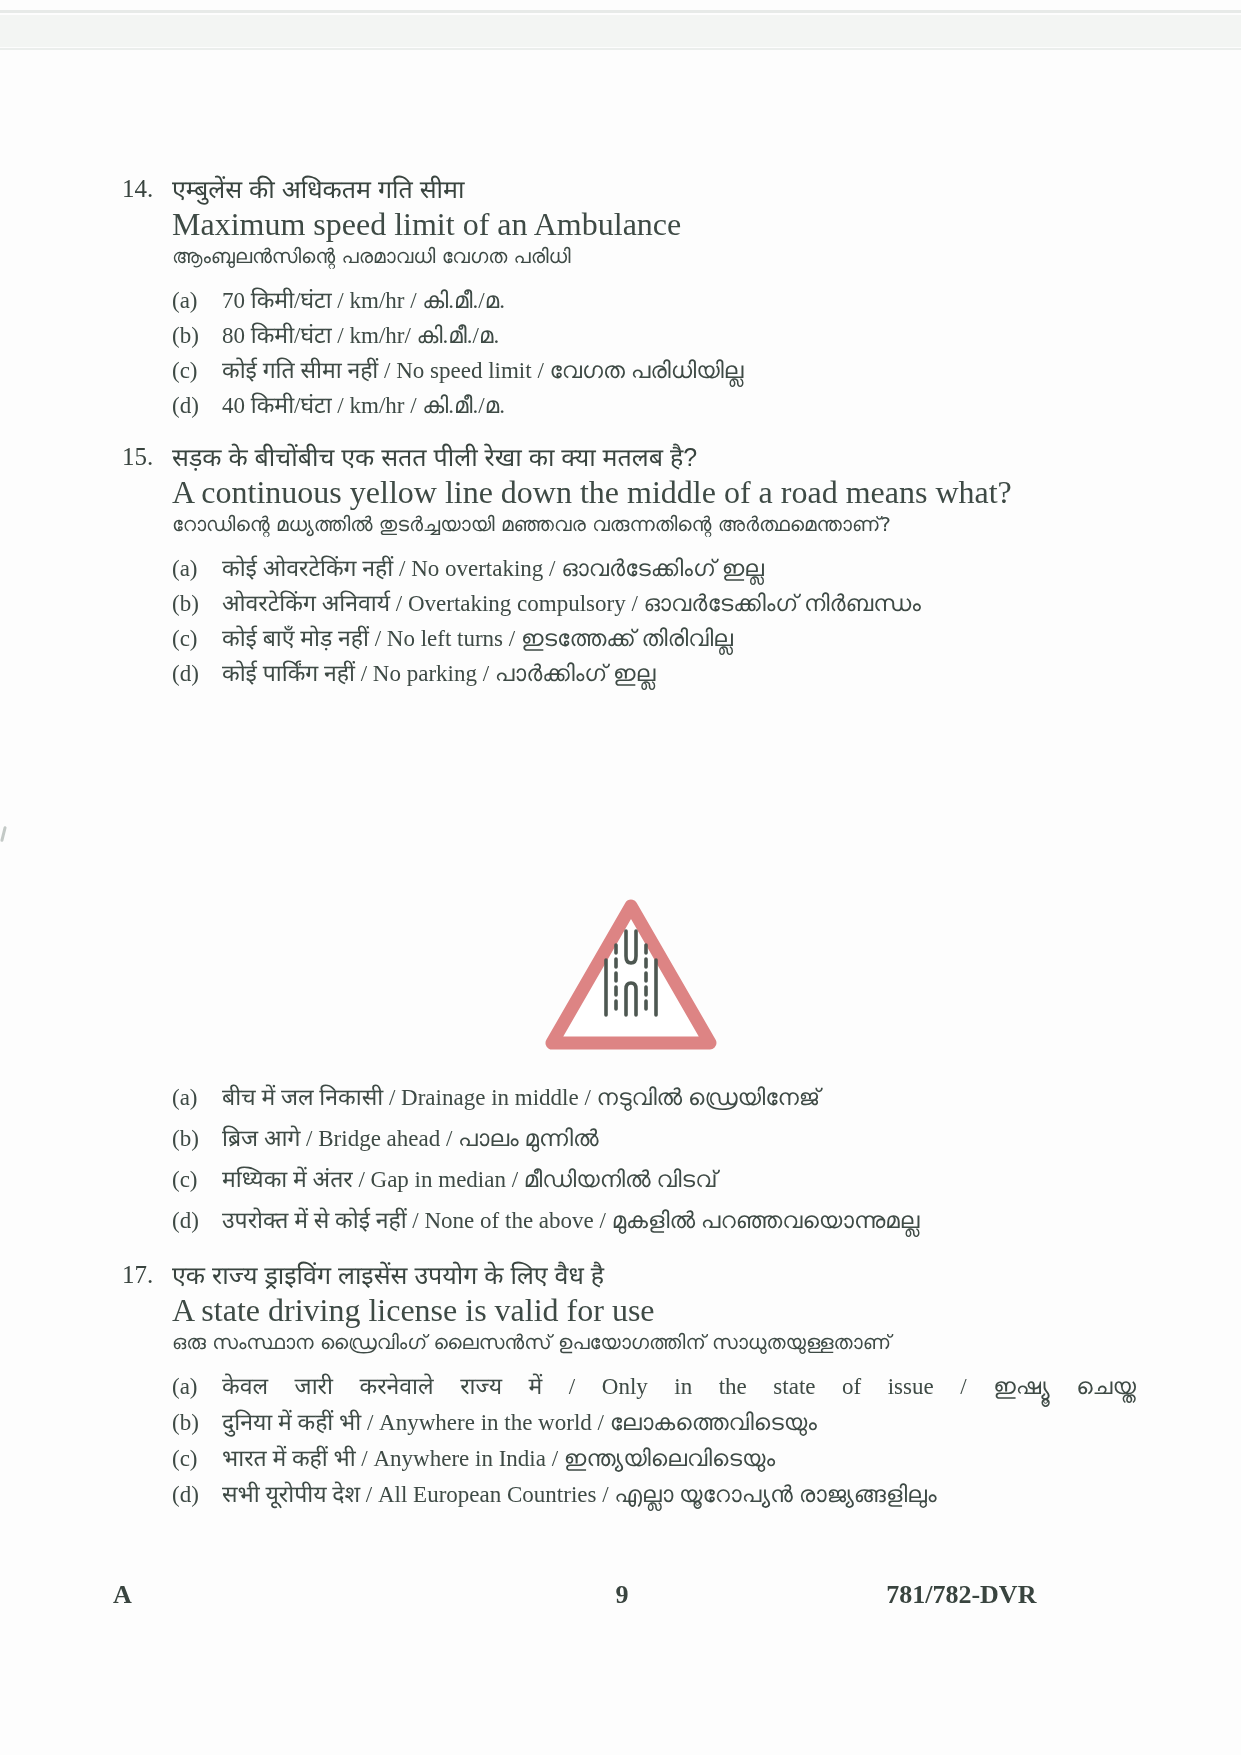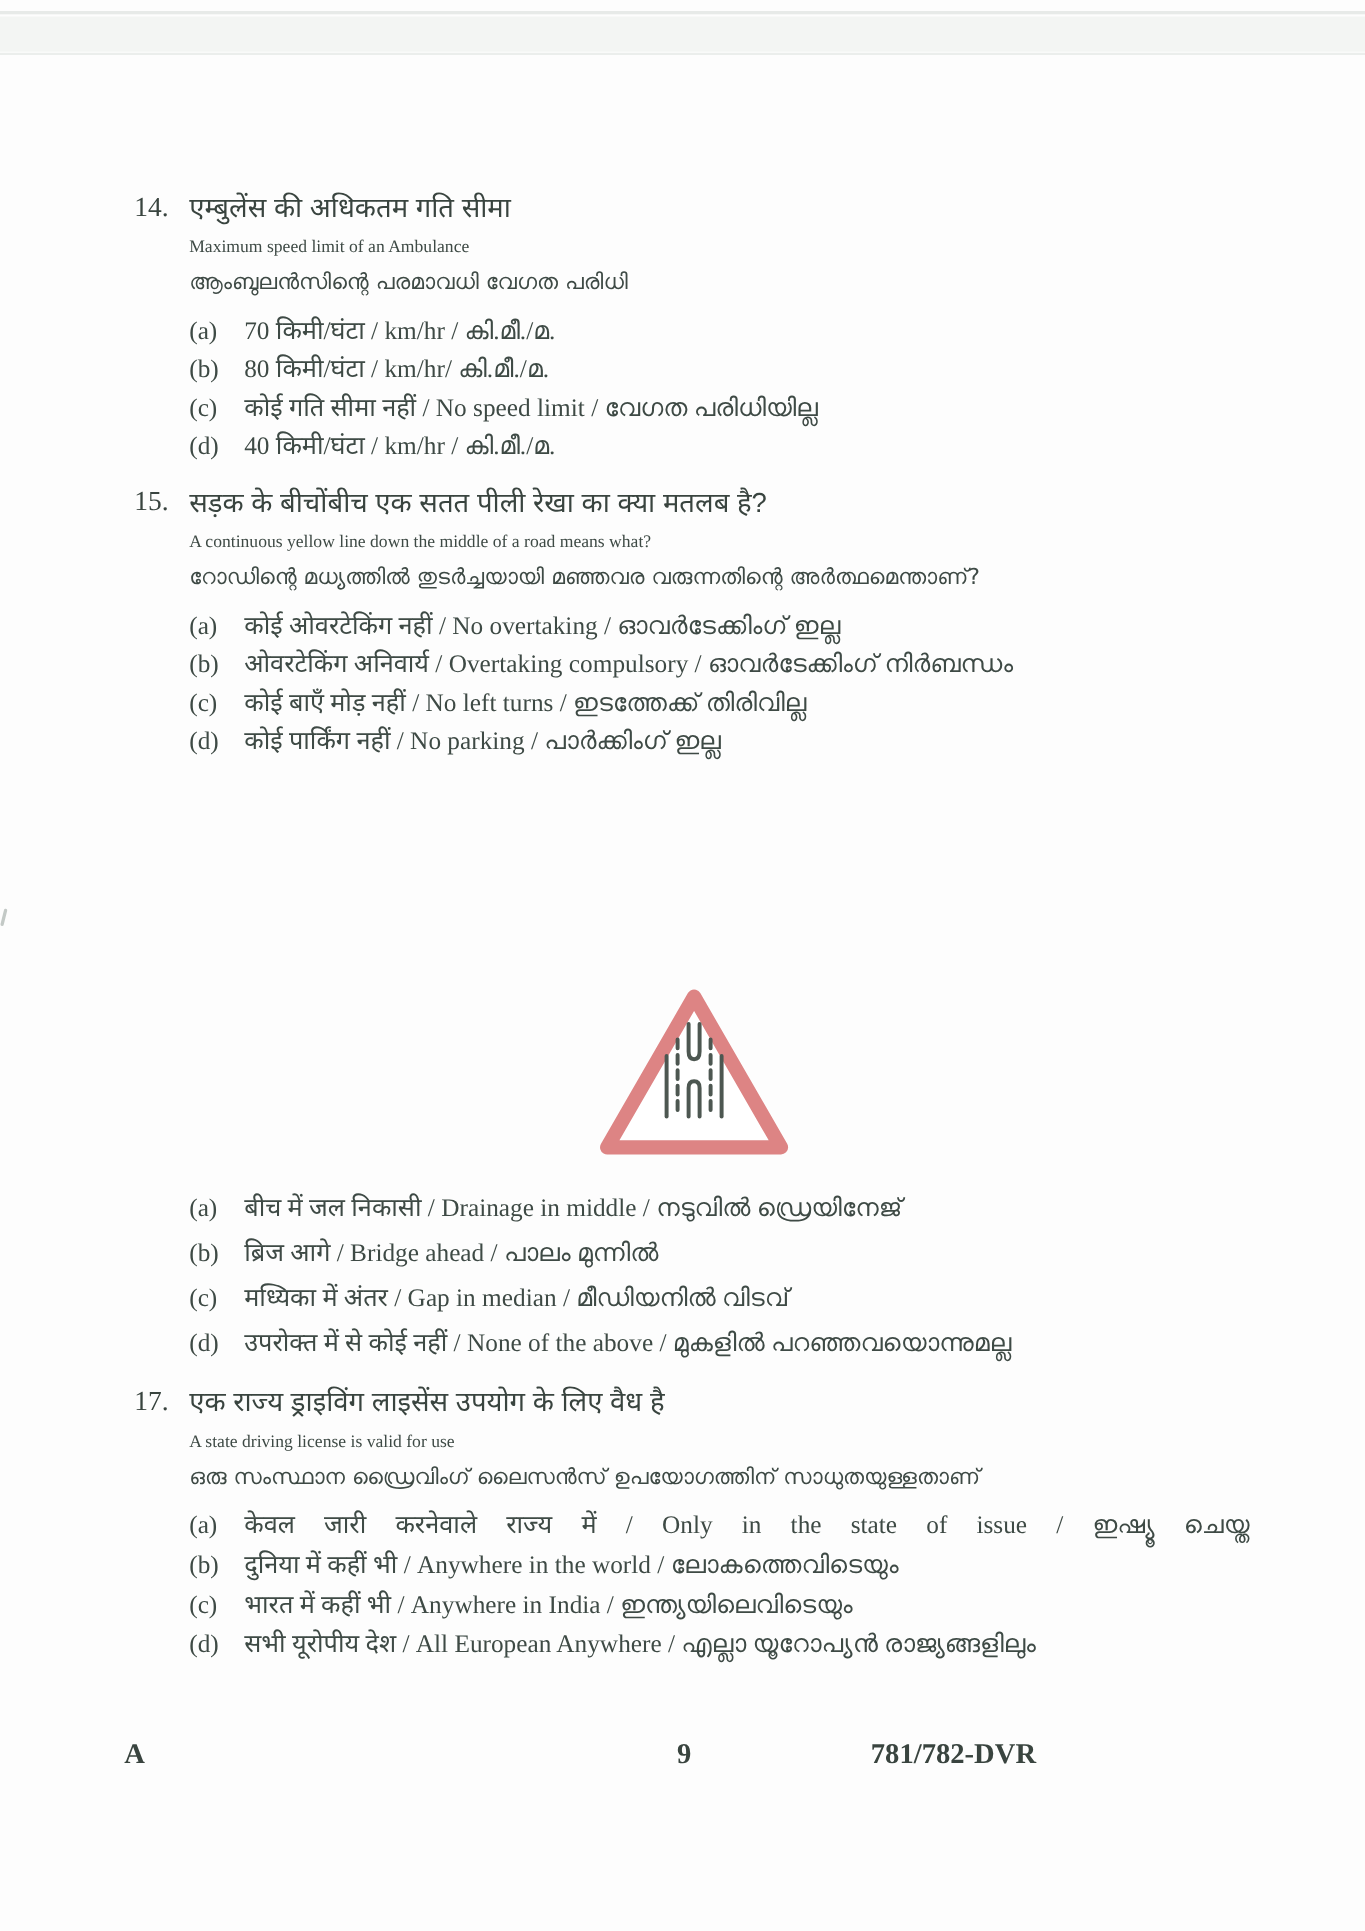--- a/index.html
+++ b/index.html
@@ -22,42 +22,42 @@
   .q { position: absolute; left: 122px; right: 105px; }
   .q-head { display: flex; }
   .q-num {
     width: 50px; flex: 0 0 50px;
     font-size: 25px; line-height: 38px;
     color: #39443f;
   }
   .q-prompts { flex: 1; }
   .p-hi { font-size: 25px; line-height: 38px; font-weight: 400; color: #39443f;
           font-family: "Liberation Sans", "DejaVu Sans", sans-serif; }
-  .p-en { font-size: 16px; line-height: 33px; }
+  .p-en { font-size: 32px; line-height: 33px; }
   .p-ml { font-size: 20px; line-height: 31px; font-family: "DejaVu Sans", sans-serif; }
 
   .opts { margin-top: 11px; }
   .opt { display: flex; font-size: 23px; line-height: 35px; }
   .opts-wide .opt { line-height: 41px; }
   .opts-17 .opt { line-height: 36px; }
   .opt-label { width: 50px; flex: 0 0 50px; }
   .opt-text { flex: 1; }
   .opt-justify { display: block; text-align: justify; text-align-last: justify; }
   .opt-line2 { display: block; }
 
   .sign-wrap { position: absolute; left: 538px; top: 894px; width: 186px; height: 164px; }
 
   .opts-block-16 { position: absolute; left: 172px; right: 105px; top: 1066px; }
 
   .footer { position: absolute; left: 113px; right: 110px; top: 1580px;
             display: flex; align-items: baseline; font-size: 26px; font-weight: bold;
             color: #39443f; }
   .footer-left  { flex: 1; text-align: left; }
   .footer-center{ flex: 1; text-align: center; }
-  .footer-right { flex: 1; text-align: left; }
+  .footer-right { flex: 1; text-align: center; }
 </style>
 </head>
 <body>
 
 <div id="page">
 
   <div class="scan-band-1"></div>
   <div class="scan-band-2"></div>
   <div class="scan-band-3"></div>
   <div class="margin-mark"></div>
@@ -171,21 +171,21 @@
           <div class="opt">
             <span class="opt-label">(b)</span>
             <span class="opt-text">दुनिया में कहीं भी / Anywhere in the world / ലോകത്തെവിടെയും</span>
           </div>
           <div class="opt">
             <span class="opt-label">(c)</span>
             <span class="opt-text">भारत में कहीं भी  / Anywhere in India / ഇന്ത്യയിലെവിടെയും</span>
           </div>
           <div class="opt">
             <span class="opt-label">(d)</span>
-            <span class="opt-text">सभी यूरोपीय देश  / All European Anywhere / എല്ലാ  യൂറോപ്യൻ  രാജ്യങ്ങളിലും</span>
+            <span class="opt-text">सभी यूरोपीय देश  / All European Countries / എല്ലാ  യൂറോപ്യൻ  രാജ്യങ്ങളിലും</span>
           </div>
         </div>
       </div>
     </div>
   </div>
 
   <div class="footer">
     <span class="footer-left">A</span>
     <span class="footer-center">9</span>
     <span class="footer-right">781/782-DVR</span>

